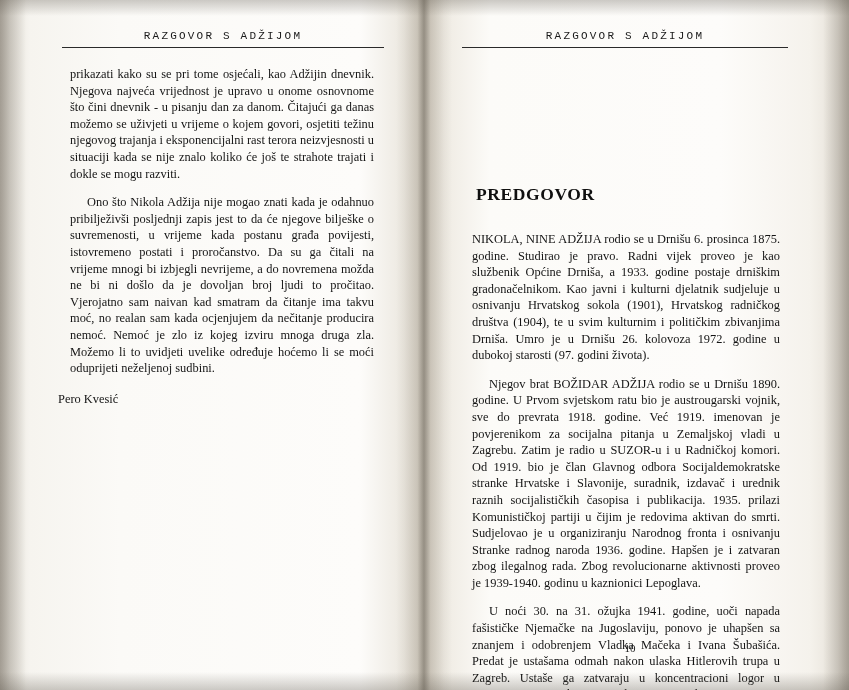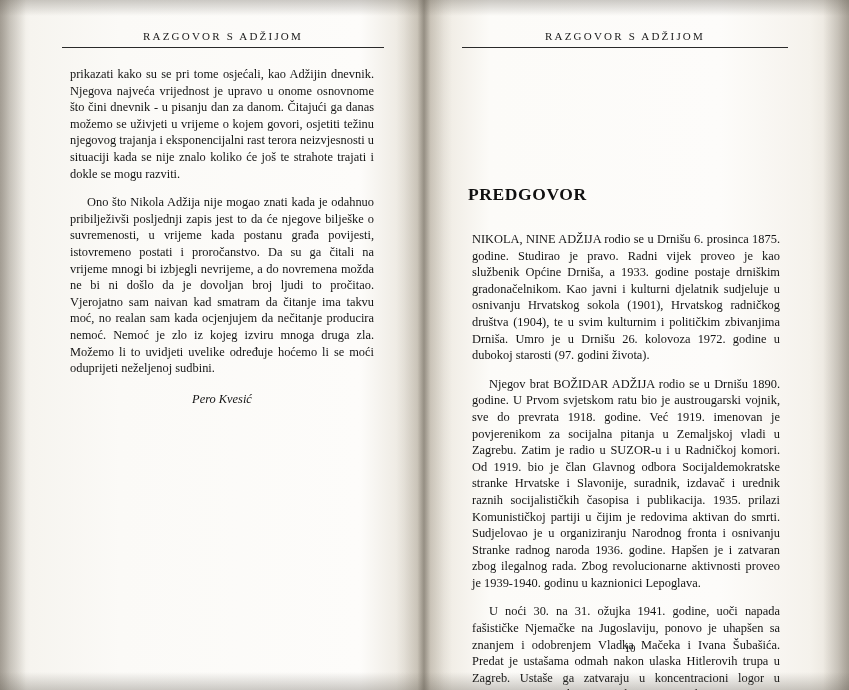--- a/index.html
+++ b/index.html
@@ -48,45 +48,44 @@
   }
   .runhead {
     font-variant: small-caps;
     font-size: 11px;
     letter-spacing: 2.2px;
     text-align: center;
     color: #1a1a1a;
     padding-bottom: 5px;
     border-bottom: 1px solid #2a2a2a;
     margin-bottom: 18px;
-    font-family: Liberation Serif, serif;
+    font-family: Liberation Mono, monospace;
   }
   .runhead-left { margin-left: 4px; margin-right: 2px; }
   .runhead-right { margin-left: 2px; margin-right: 4px; }
   p.body {
     margin: 12px;
     font-size: 12.4px;
     line-height: 16.6px;
     text-align: justify;
     color: #141414;
     hyphens: auto;
   }
   p.indent { text-indent: 17px; }
   p.sig {
     margin: 15px 0 0 0;
     font-size: 12.4px;
-    font-style: italic;
     color: #141414;
-    text-align: center;
+    text-align: left;
   }
   h2.section-title {
     font-size: 17.5px;
     font-weight: bold;
     letter-spacing: 0.6px;
-    margin: 0 0 26px 8px;
+    margin: 0 0 26px 16px;
     color: #101010;
     font-family: "Liberation Serif", serif;
   }
   .spacer-top { height: 118px; }
   .folio {
     position: absolute;
     bottom: 36px;
     width: 100%;
     text-align: center;
     font-size: 11px;

